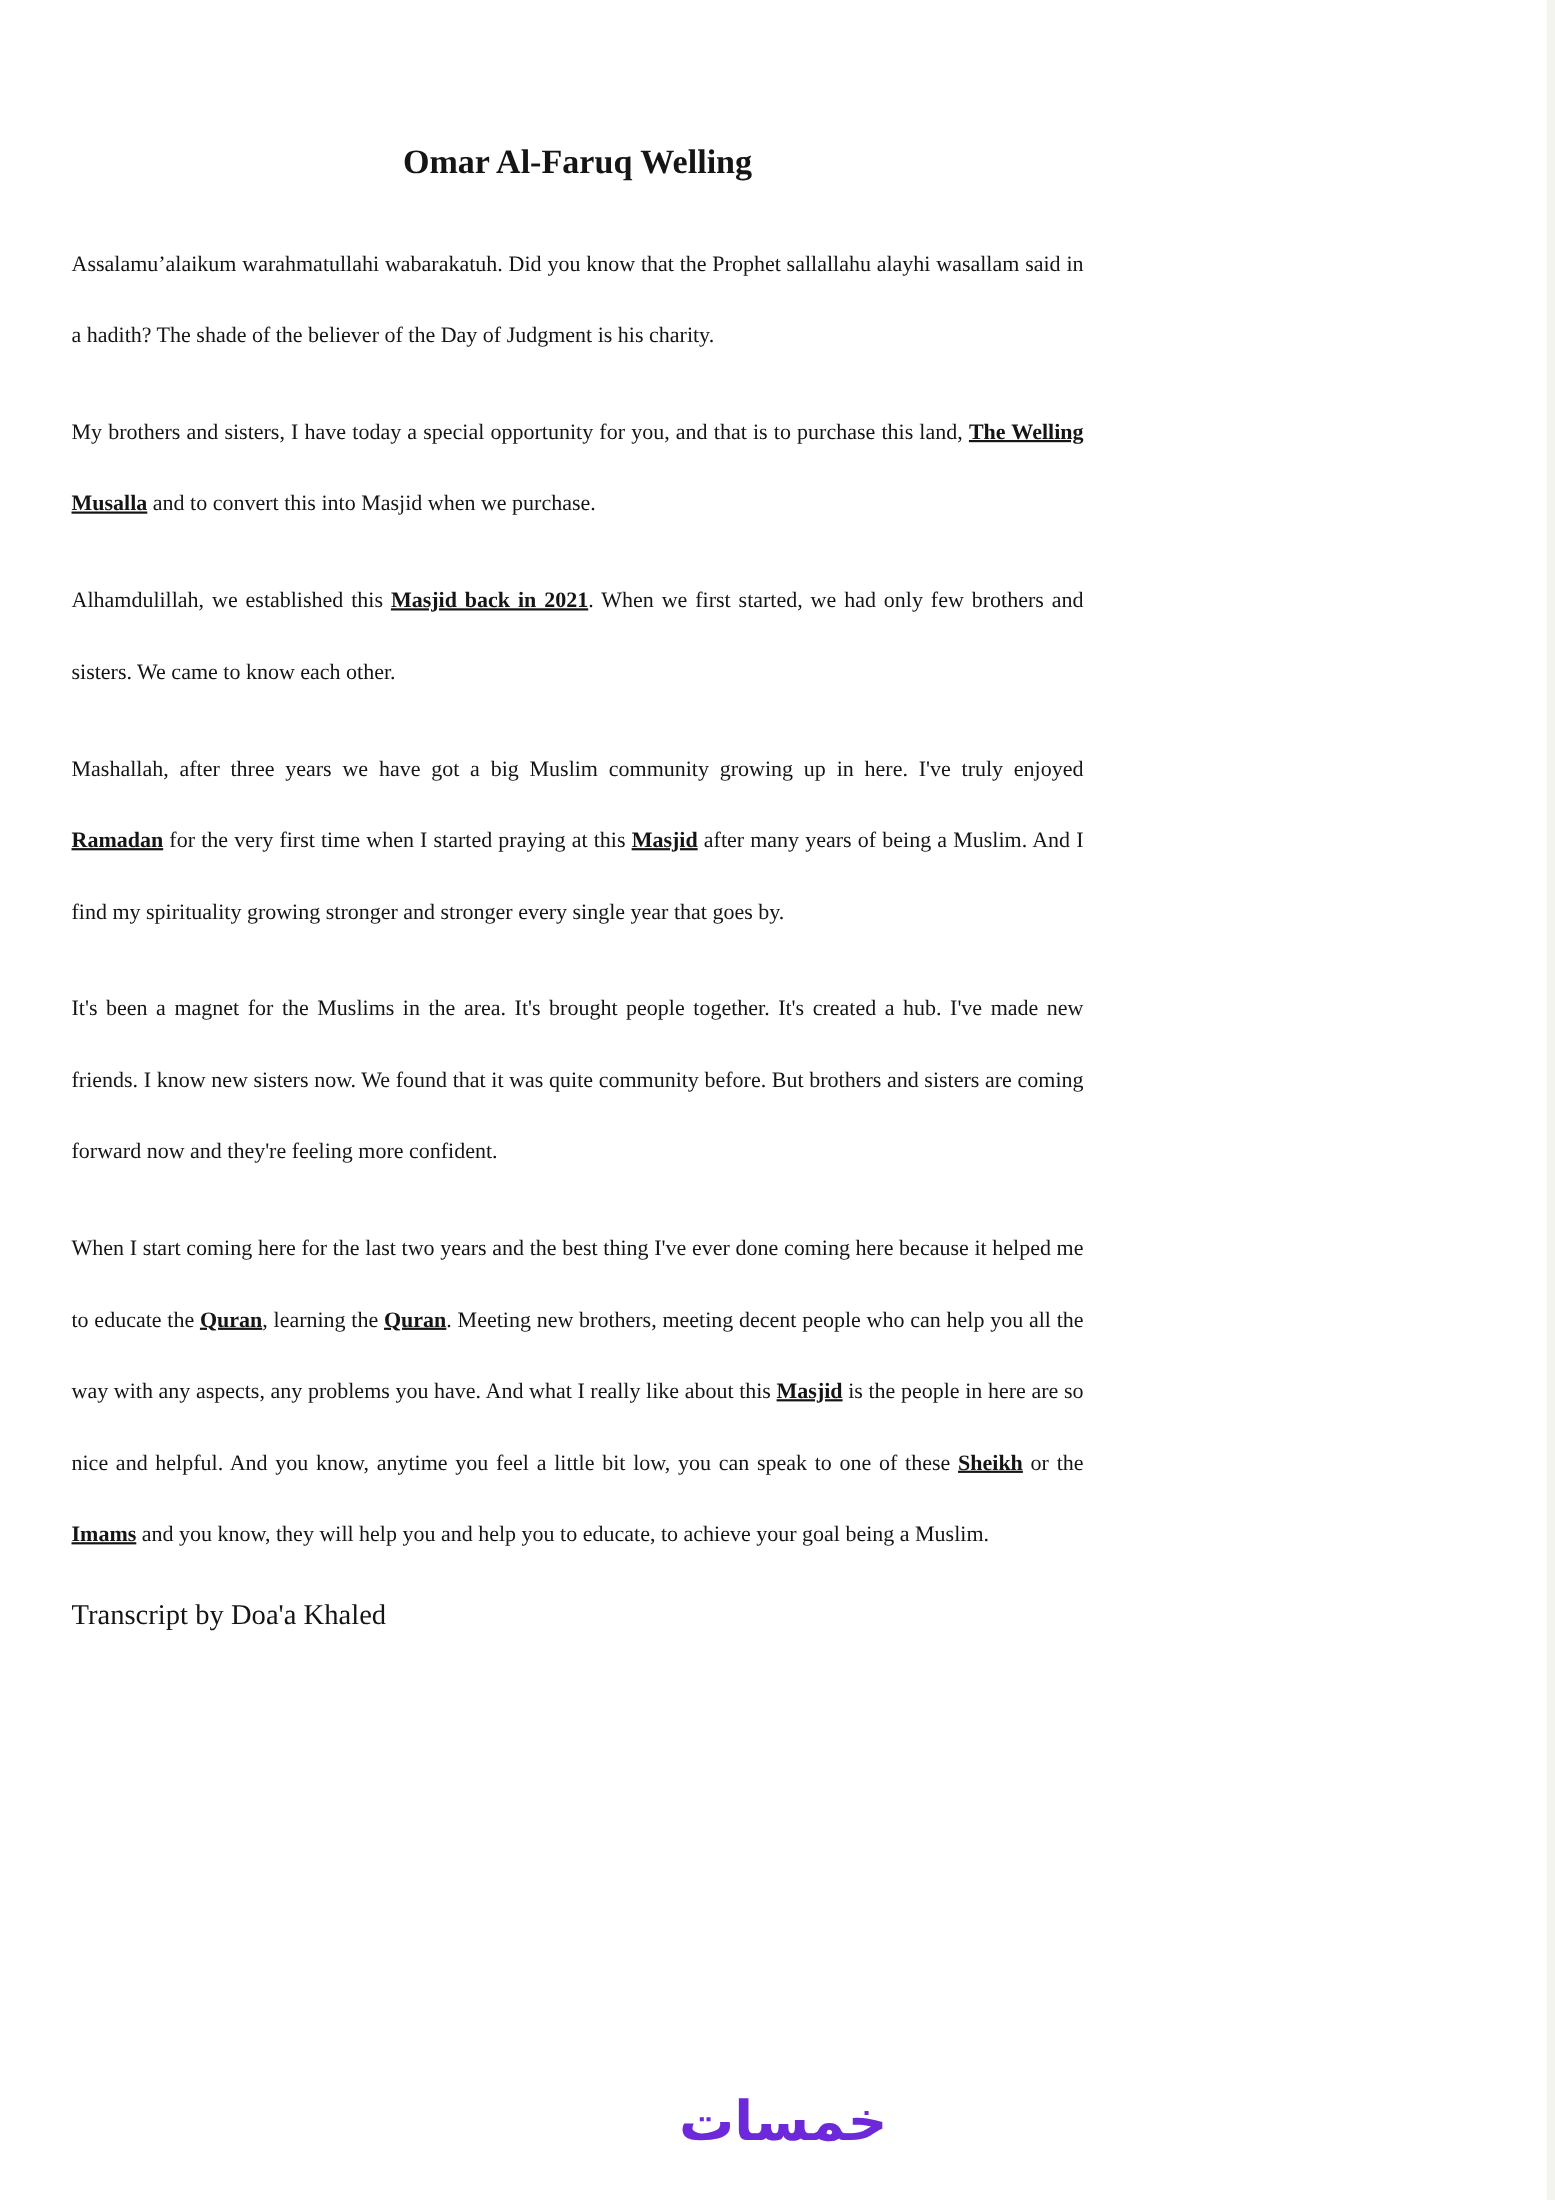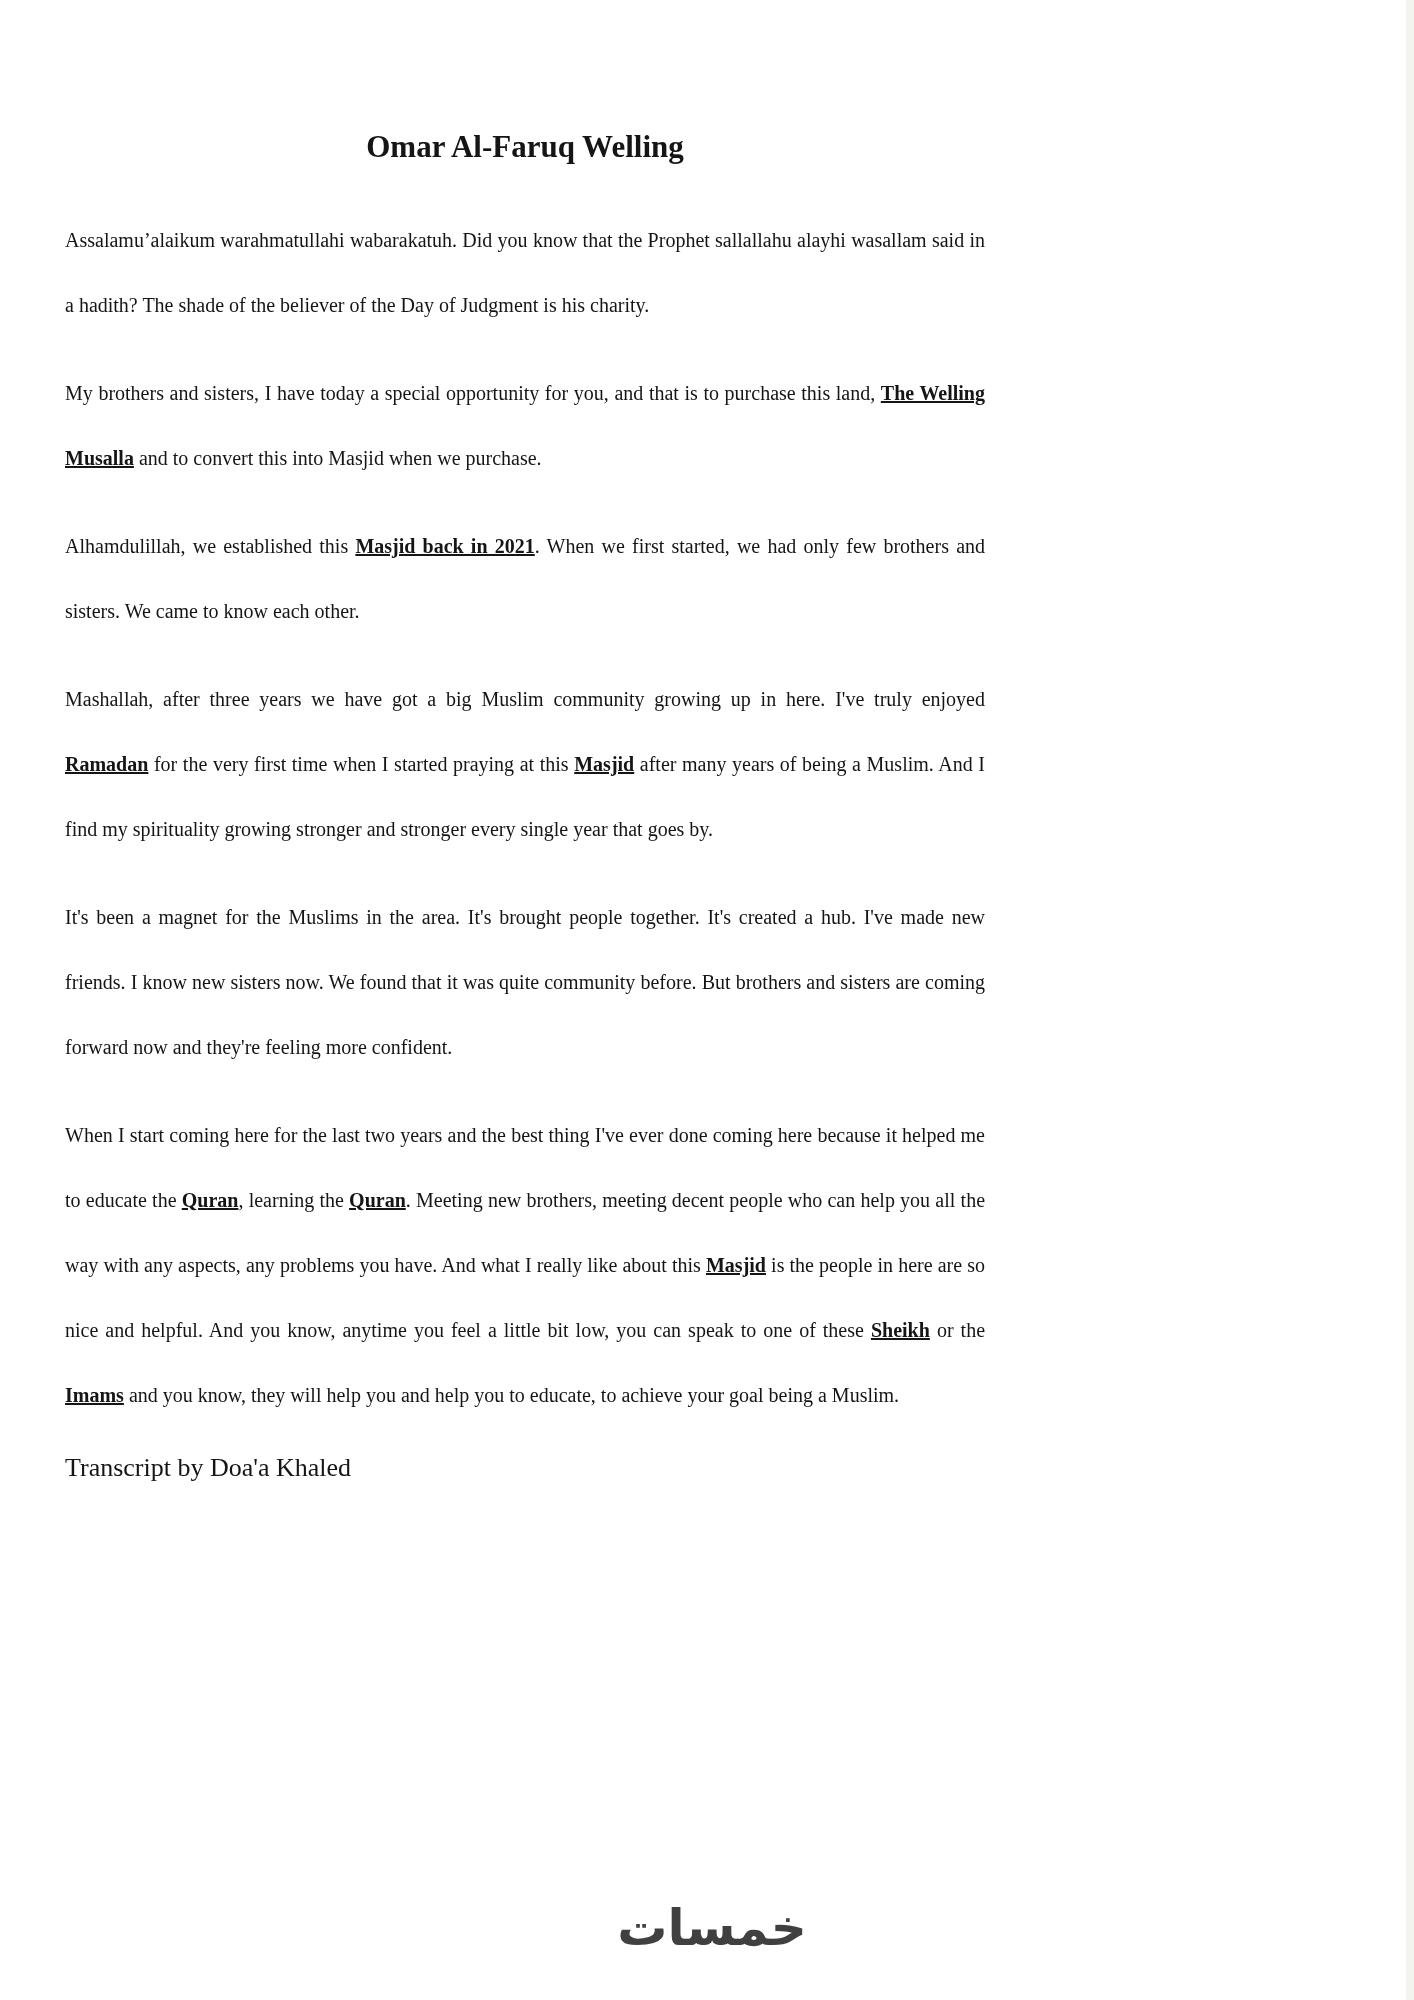--- a/index.html
+++ b/index.html
@@ -47,21 +47,21 @@
   }
   .watermark {
     position: absolute;
     left: 612px;
     top: 1898px;
     width: 200px;
     text-align: center;
     font-family: "DejaVu Sans", sans-serif;
     font-size: 50px;
     font-weight: bold;
-    color: #404040;
+    color: #6d28d9;
     direction: rtl;
     user-select: none;
     line-height: 60px;
   }
   .edge-strip {
     position: absolute;
     top: 0;
     right: 0;
     width: 8px;
     height: 100%;

